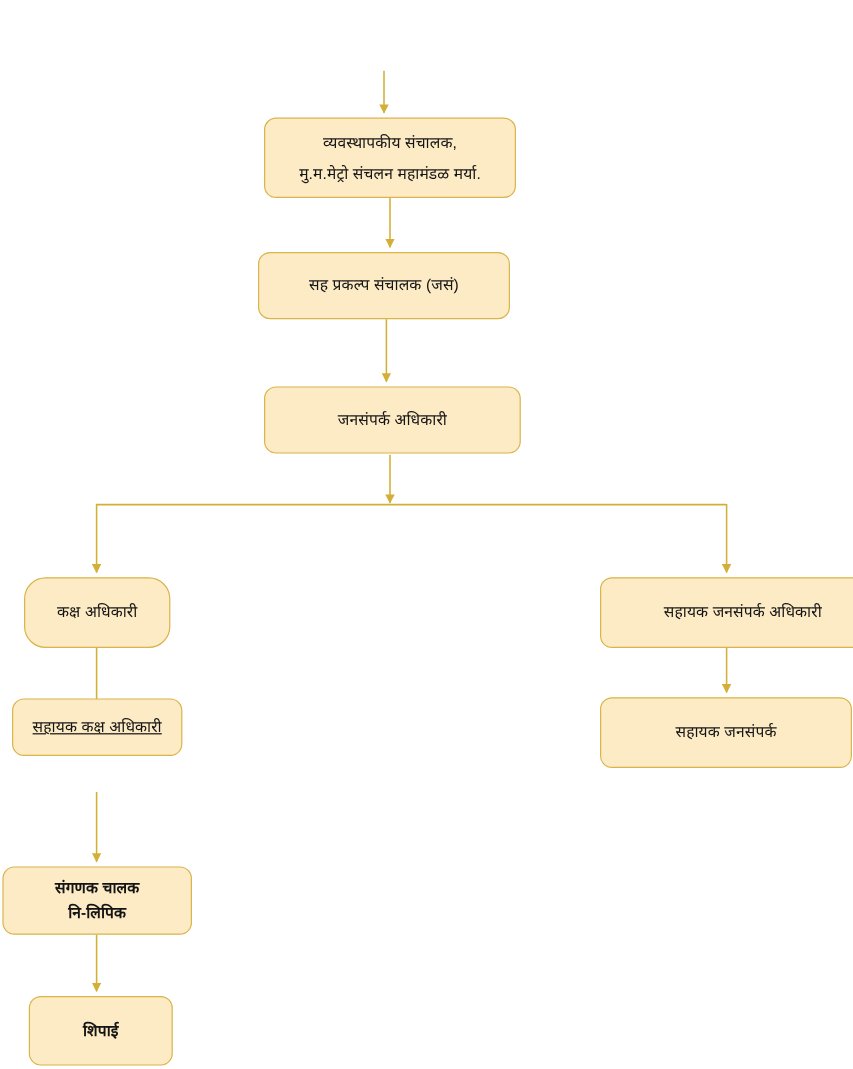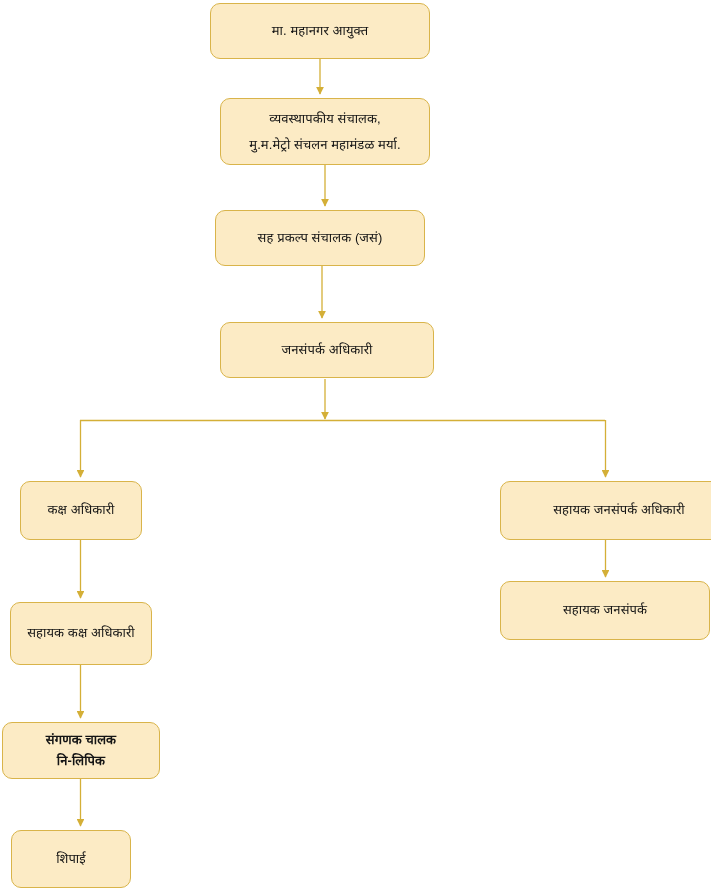--- a/index.html
+++ b/index.html
@@ -86,51 +86,48 @@
 
     <line x1="80.5" y1="540" x2="80.5" y2="598" stroke="#D4AF37" stroke-width="1.3" marker-end="url(#arw)"></line>
 
     <line x1="80.5" y1="660" x2="80.5" y2="718" stroke="#D4AF37" stroke-width="1.3" marker-end="url(#arw)"></line>
 
     <line x1="80.5" y1="779" x2="80.5" y2="826" stroke="#D4AF37" stroke-width="1.3" marker-end="url(#arw)"></line>
 
     <line x1="605.5" y1="540" x2="605.5" y2="577" stroke="#D4AF37" stroke-width="1.3" marker-end="url(#arw)"></line>
   </svg>
 
-  <div class="node" style="left:210px; top:3px; width:220px; height:56px;">
-    <span class="label">मा. महानगर आयुक्त</span>
-  </div>
 
   <div class="node" style="left:215px; top:210px; width:210px; height:56px;">
     <span class="label">सह प्रकल्प संचालक (जसं)</span>
   </div>
 
   <div class="node two-line" style="left:220px; top:98px; width:210px; height:67px;">
     <span class="label">व्यवस्थापकीय संचालक,
 मु.म.मेट्रो संचलन महामंडळ मर्या.</span>
   </div>
 
   <div class="node" style="left:220px; top:322px; width:214px; height:56px;">
     <span class="label">जनसंपर्क अधिकारी</span>
   </div>
 
-  <div class="node" style="left:20px; top:481px; width:122px; height:59px;">
+  <div class="node" style="left:20px; top:481px; width:122px; height:59px;border-radius:18px;">
     <span class="label">कक्ष अधिकारी</span>
   </div>
 
-  <div class="node" style="left:10px; top:602px; width:142px; height:63px;">
+  <div class="node" style="left:10px; top:582px; width:142px; height:48px;text-decoration:underline;">
     <span class="label">सहायक कक्ष अधिकारी</span>
   </div>
 
   <div class="node" style="left:2px; top:722px; width:158px; height:57px;font-weight:bold;">
     <span class="label">संगणक चालक
 नि-लिपिक</span>
   </div>
 
-  <div class="node" style="left:11px; top:830px; width:120px; height:58px;">
+  <div class="node" style="left:24px; top:830px; width:120px; height:58px;font-weight:bold;">
     <span class="label">शिपाई</span>
   </div>
 
   <div class="node" style="left:500px; top:481px; width:238px; height:59px;">
     <span class="label">सहायक जनसंपर्क अधिकारी</span>
   </div>
 
   <div class="node" style="left:500px; top:581px; width:210px; height:59px;">
     <span class="label">सहायक जनसंपर्क</span>
   </div>

